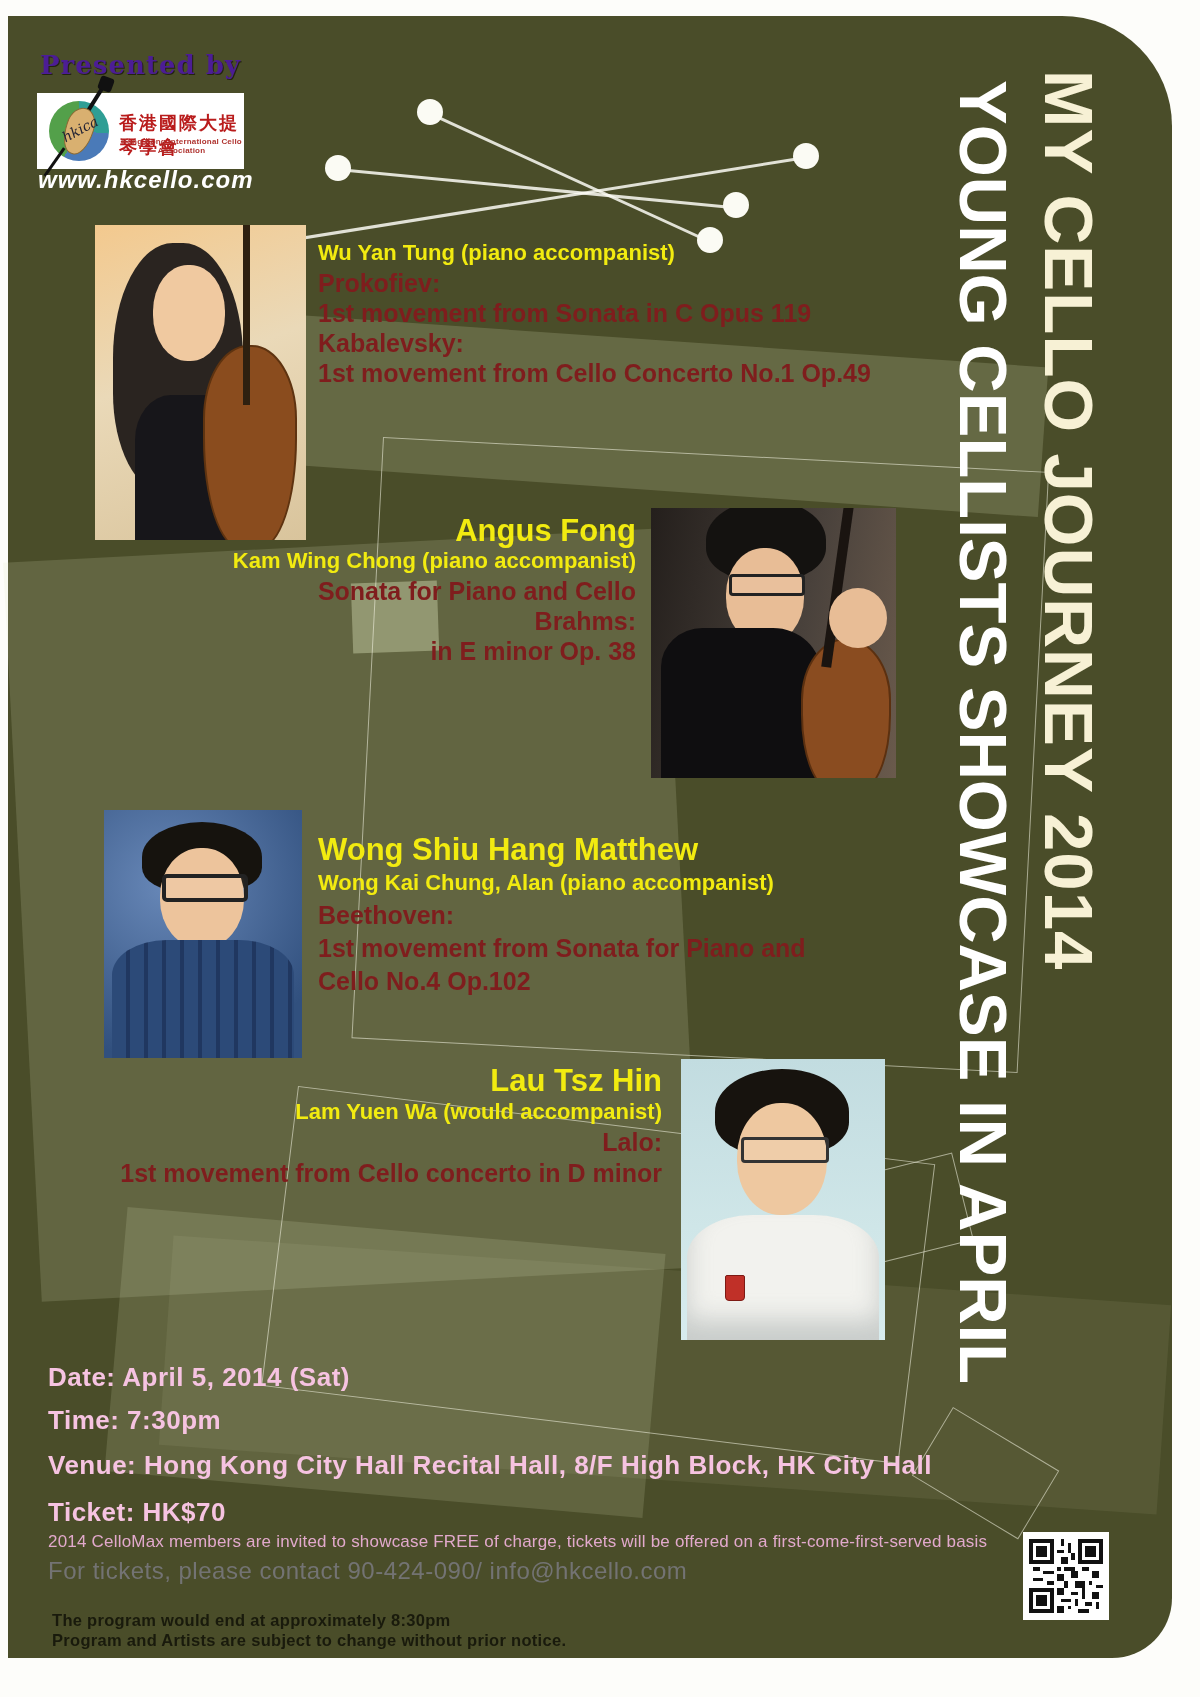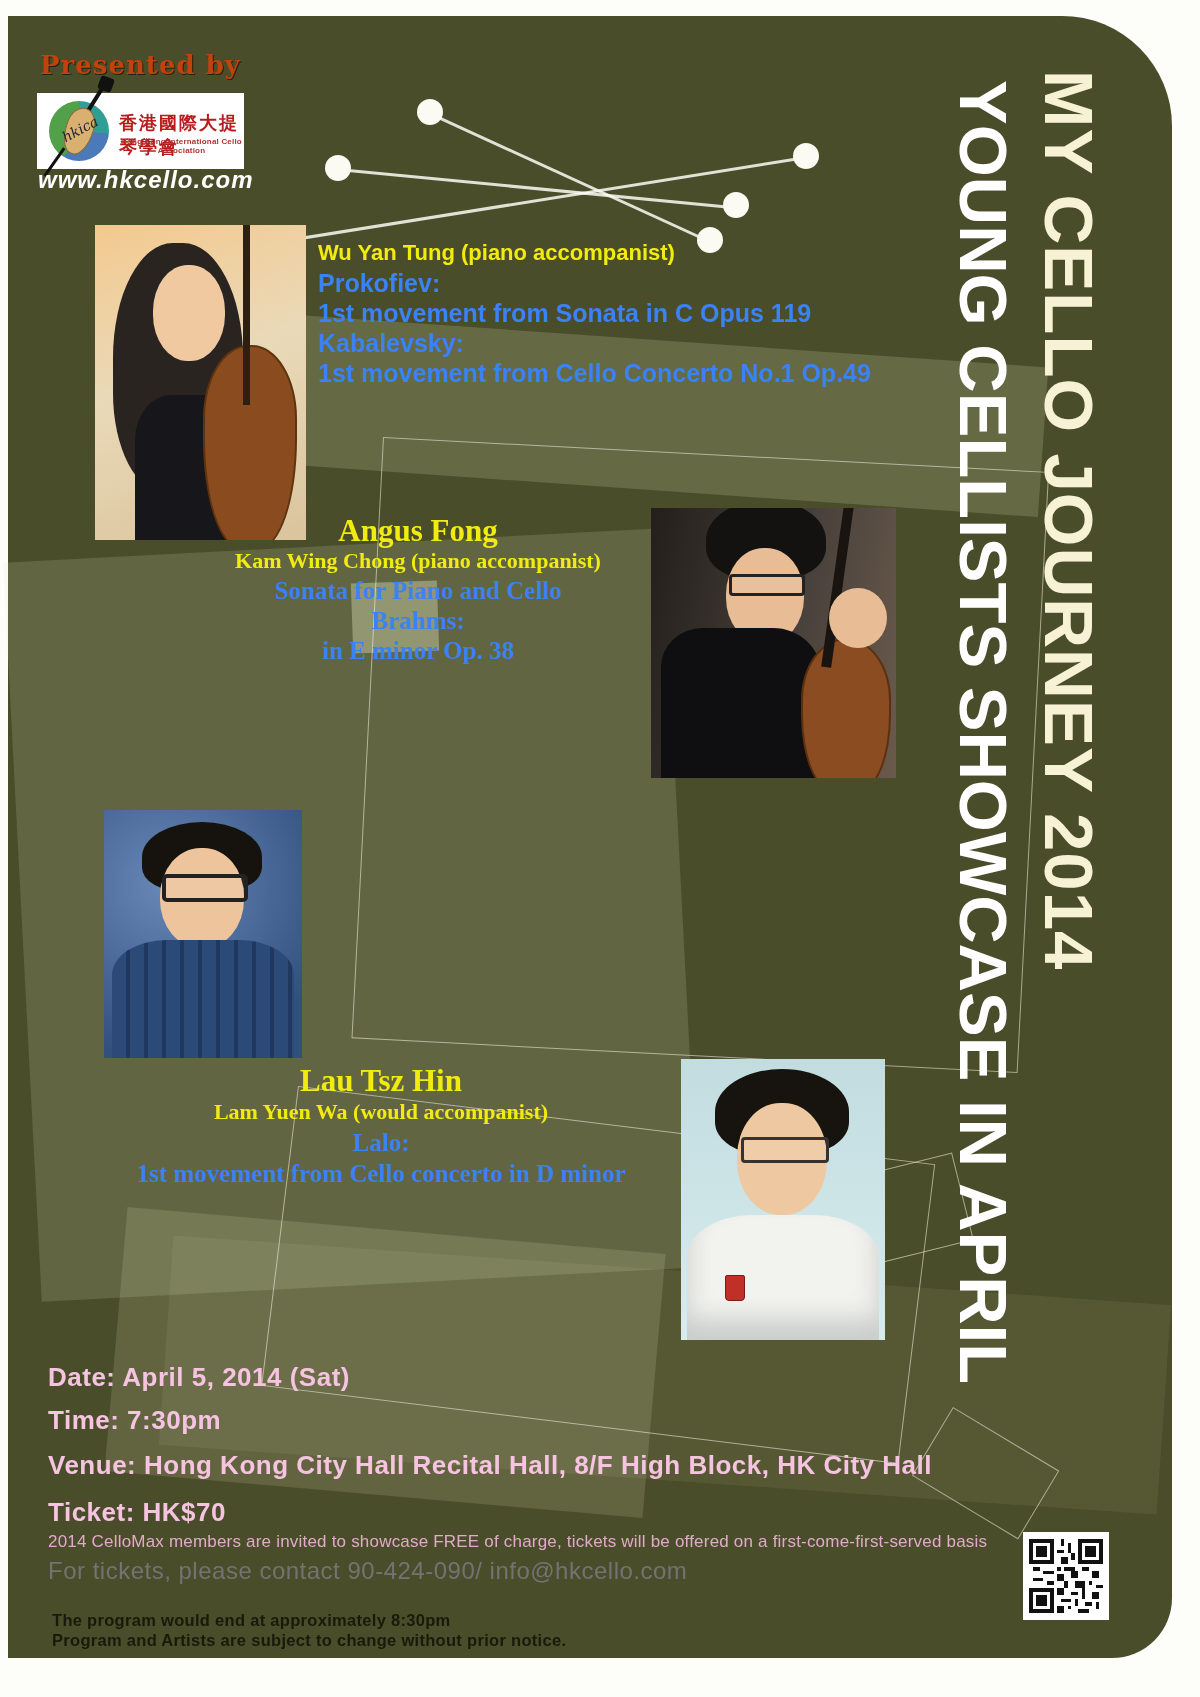--- a/index.html
+++ b/index.html
@@ -10,21 +10,21 @@
   #sheet{left:8px;top:16px;width:1164px;height:1642px;background:#4a4d29;
          border-radius:0 110px 60px 0;}
   
   .patch{background:rgba(226,233,192,0.18);}
   .outline-rect{border:1.5px solid rgba(248,248,232,0.55);transform-origin:top left;}
   
   .pin-dot{width:26px;height:26px;border-radius:50%;background:#fbfbf4;}
   .pin-line{height:2.5px;background:rgba(252,252,245,0.85);transform-origin:0 0;}
   
   #presented{left:40px;top:50px;font-family:"DejaVu Serif",serif;font-weight:bold;
-             font-size:26px;color:#c2410c;text-shadow:1px 1px 0 #23240f;letter-spacing:1px;}
+             font-size:26px;color:#4c1d95;text-shadow:1px 1px 0 #23240f;letter-spacing:1px;}
   #logo-box{left:37px;top:93px;width:207px;height:76px;background:#ffffff;}
   #logo-circle{left:12px;top:8px;width:60px;height:60px;border-radius:50%;
     background:conic-gradient(#2f9e94 0 95deg,#4a7ab8 95deg 210deg,#53a04a 210deg 360deg);}
   #logo-cello{left:28px;top:14px;width:26px;height:46px;border-radius:50% 50% 46% 46%/40% 40% 56% 56%;
     background:#d9b070;border:1px solid #8a6a34;transform:rotate(18deg);}
   #logo-script{left:24px;top:28px;font-family:"DejaVu Serif",serif;font-style:italic;
     font-size:14px;color:#223;transform:rotate(-28deg);}
   #logo-neck{left:54px;top:-12px;width:4px;height:44px;background:#111;transform:rotate(32deg);}
   #logo-scroll{left:62px;top:-16px;width:14px;height:14px;background:#111;border-radius:3px;transform:rotate(20deg);}
   #logo-pin{left:16px;top:52px;width:3px;height:34px;background:#111;transform:rotate(35deg);}
@@ -32,22 +32,22 @@
   #logo-en{left:82px;top:44px;font-size:8px;font-weight:bold;color:#b03430;letter-spacing:0.2px;text-align:center;}
   #site{left:38px;top:166px;font-size:24px;font-weight:bold;font-style:italic;color:#ffffff;letter-spacing:1px;}
   
   .vtitle{transform-origin:top left;transform:rotate(90deg);white-space:nowrap;font-weight:bold;}
   #vtitle1{left:1108px;top:70px;font-size:69px;letter-spacing:1px;color:#f7f1d5;}
   #vtitle2{left:1022px;top:80px;font-size:67px;letter-spacing:0px;color:#ffffff;}
   
   .pblock{line-height:30px;}
   .p-name{font-size:31px;font-weight:bold;color:#f2eb10;}
   .p-acc{font-size:22px;font-weight:bold;color:#f2eb10;}
-  .p-prog{font-size:25px;font-weight:bold;color:#3b82f6;}
-  .ralign{text-align:center;font-family:Liberation Serif, serif;}
+  .p-prog{font-size:25px;font-weight:bold;color:#7f1d1d;}
+  .ralign{text-align:right;}
   
   .photo{overflow:hidden;}
   .pp{position:absolute;}
   
   .detail{font-size:26px;font-weight:bold;color:#f6c3e1;letter-spacing:0.5px;white-space:nowrap;}
   #members-note{font-size:17px;font-weight:normal;color:#e2a9cc;letter-spacing:0.2px;}
   #contact{font-size:24px;font-weight:normal;color:#737373;letter-spacing:0.5px;}
   .darknote{font-size:16.5px;font-weight:bold;color:#191a0c;letter-spacing:0.3px;}
   
   #qr-box{left:1023px;top:1532px;width:86px;height:88px;background:#ffffff;display:flex;
@@ -127,20 +127,27 @@
     <div class="pp" style="left:182px;top:-10px;width:10px;height:170px;background:#1a1410;transform:rotate(8deg);"></div>
     <div class="pp" style="left:178px;top:80px;width:58px;height:60px;background:#e8bd96;border-radius:50%;"></div>
   </div>
 
   <div class="abs photo" style="left:104px;top:810px;width:198px;height:248px;background:radial-gradient(circle at 32% 30%,#6888b8,#31507e 80%);">
     <div class="pp" style="left:38px;top:12px;width:120px;height:70px;background:#16130e;border-radius:50% 50% 35% 35%;"></div>
     <div class="pp" style="left:56px;top:38px;width:84px;height:100px;background:#edc49c;border-radius:48%;"></div>
     <div class="pp" style="left:58px;top:64px;width:78px;height:20px;border:4px solid #222;border-radius:5px;background:rgba(255,255,255,0.08);"></div>
     <div class="pp" style="left:8px;top:130px;width:182px;height:118px;border-radius:30% 30% 0 0;
          background:repeating-linear-gradient(90deg,#2c4a78 0 14px,#203760 14px 18px),repeating-linear-gradient(0deg,rgba(0,0,0,0.25) 0 14px,rgba(255,255,255,0.07) 14px 18px);"></div>
+  </div>
+  <div class="abs pblock" style="left:318px;top:833px;line-height:33px;">
+    <div class="p-name">Wong Shiu Hang Matthew</div>
+    <div class="p-acc">Wong Kai Chung, Alan (piano accompanist)</div>
+    <div class="p-prog">Beethoven:</div>
+    <div class="p-prog">1st movement from Sonata for Piano and</div>
+    <div class="p-prog">Cello No.4 Op.102</div>
   </div>
 
   <div class="abs pblock ralign" style="left:100px;top:1065px;width:562px;line-height:31px;">
     <div class="p-name">Lau Tsz Hin</div>
     <div class="p-acc">Lam Yuen Wa (would accompanist)</div>
     <div class="p-prog">Lalo:</div>
     <div class="p-prog">1st movement from Cello concerto in D minor</div>
   </div>
   <div class="abs photo" style="left:681px;top:1059px;width:204px;height:281px;background:linear-gradient(180deg,#c2dce0,#cfe6e8 60%,#d8ecee);">
     <div class="pp" style="left:34px;top:10px;width:134px;height:86px;background:#17130e;border-radius:50% 50% 38% 38%;"></div>

